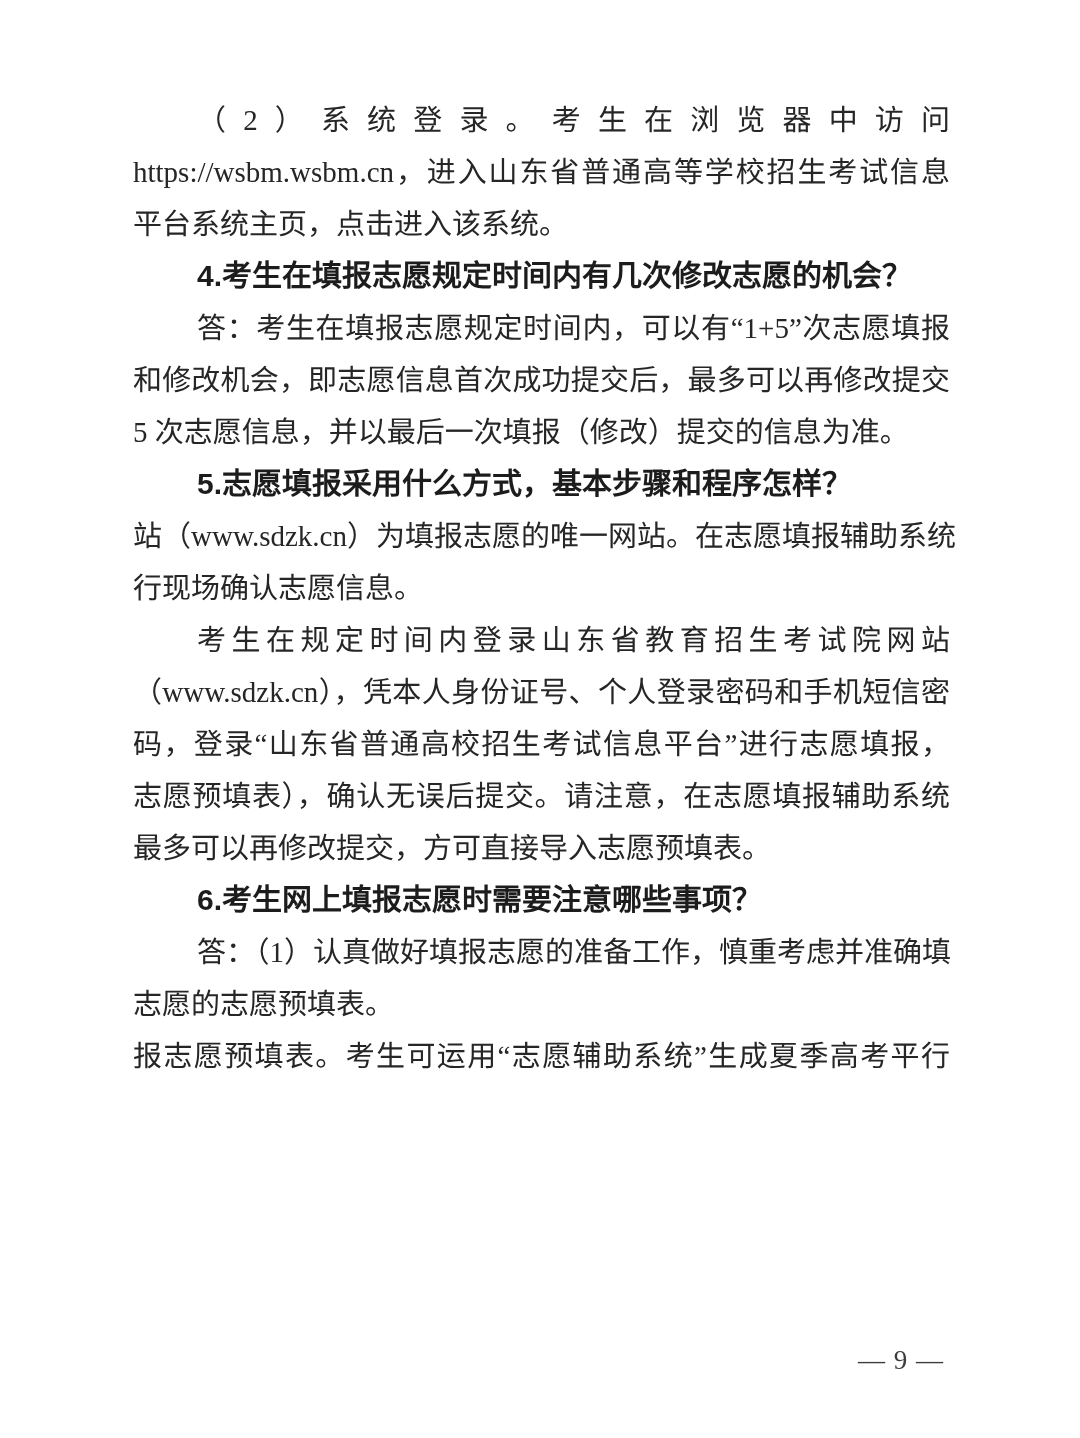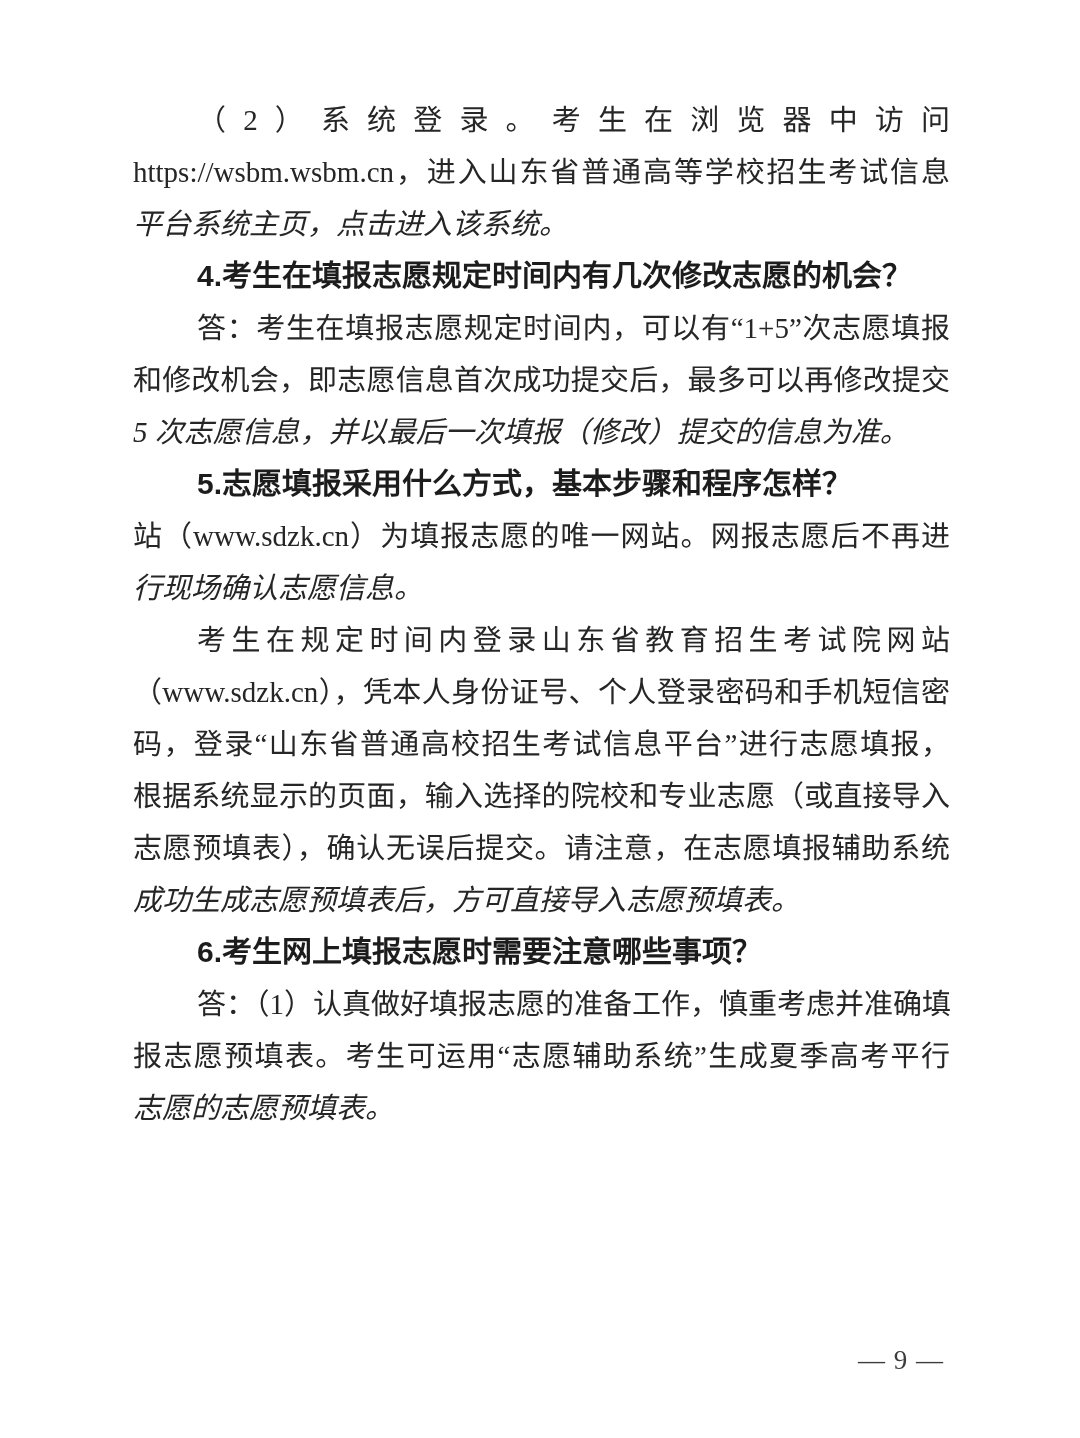--- a/index.html
+++ b/index.html
@@ -28,21 +28,20 @@
     font-size: 29px;
     text-align: justify;
     text-align-last: justify;
     text-justify: inter-character;
     white-space: nowrap;
     overflow: visible;
   }
   .line.lastline {
     text-align: center;
     text-align-last: left;
-    font-style: italic;
   }
   .line.indent {
     text-indent: 64px;
   }
   .line.heading {
     font-family: "Liberation Sans", "DejaVu Sans", sans-serif;
     font-weight: 700;
     color: #1c1c1c;
     text-align: left;
     text-align-last: left;
@@ -73,33 +72,32 @@
     <div class="line lastline">平台系统主页，点击进入该系统。</div>
 
     <div class="line heading indent">4.考生在填报志愿规定时间内有几次修改志愿的机会？</div>
 
     <div class="line indent">答：考生在填报志愿规定时间内，可以有“1+5”次志愿填报</div>
     <div class="line">和修改机会，即志愿信息首次成功提交后，最多可以再修改提交</div>
     <div class="line lastline">5 次志愿信息，并以最后一次填报（修改）提交的信息为准。</div>
 
     <div class="line heading indent">5.志愿填报采用什么方式，基本步骤和程序怎样？</div>
 
-    <div class="line">站（www.sdzk.cn）为填报志愿的唯一网站。网报志愿后不再进</div>
+    <div class="line">站（www.sdzk.cn）为填报志愿的唯一网站。在志愿填报辅助系统</div>
     <div class="line lastline">行现场确认志愿信息。</div>
 
     <div class="line indent">考生在规定时间内登录山东省教育招生考试院网站</div>
     <div class="line">（www.sdzk.cn），凭本人身份证号、个人登录密码和手机短信密</div>
     <div class="line">码，登录“山东省普通高校招生考试信息平台”进行志愿填报，</div>
-    <div class="line">根据系统显示的页面，输入选择的院校和专业志愿（或直接导入</div>
     <div class="line">志愿预填表），确认无误后提交。请注意，在志愿填报辅助系统</div>
-    <div class="line lastline">成功生成志愿预填表后，方可直接导入志愿预填表。</div>
+    <div class="line lastline">最多可以再修改提交，方可直接导入志愿预填表。</div>
 
     <div class="line heading indent">6.考生网上填报志愿时需要注意哪些事项？</div>
 
     <div class="line indent">答：（1）认真做好填报志愿的准备工作，慎重考虑并准确填</div>
+    <div class="line lastline">志愿的志愿预填表。</div>
     <div class="line">报志愿预填表。考生可运用“志愿辅助系统”生成夏季高考平行</div>
-    <div class="line lastline">志愿的志愿预填表。</div>
 
 
   </div>
 
   <div class="footer-pagenum">— 9 —</div>
 </div>
 
 </body></html>

